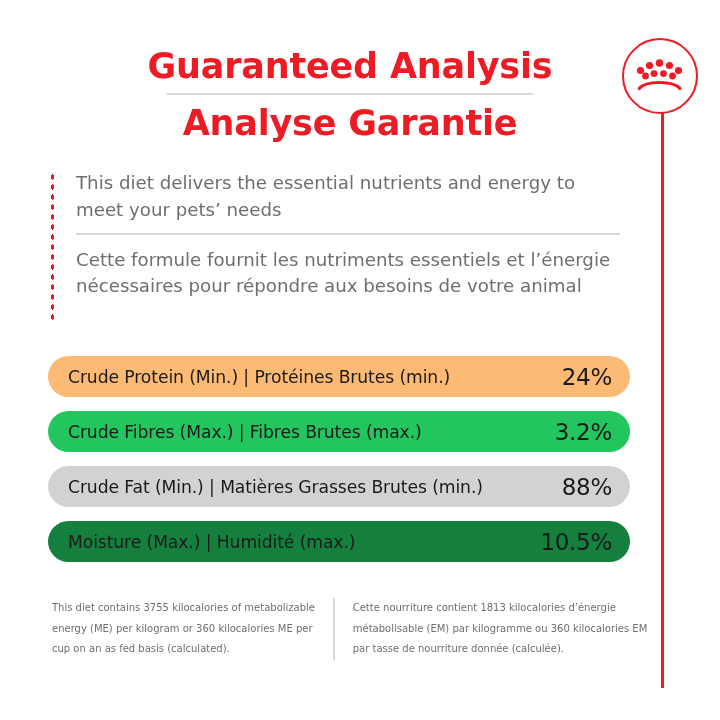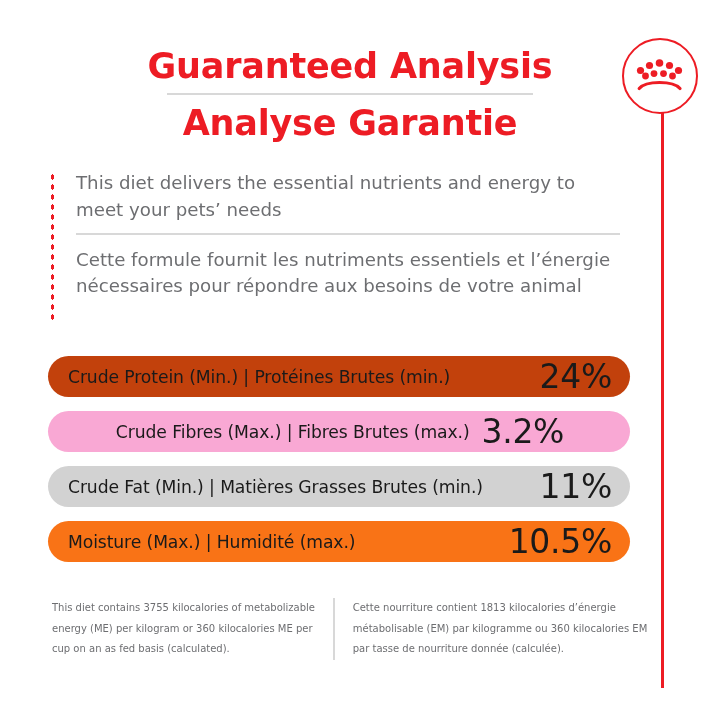--- a/index.html
+++ b/index.html
@@ -133,21 +133,21 @@
     box-sizing: border-box;
   }
   .pill-label {
     color: #1a1a1a;
     font-size: 17.2px;
     white-space: nowrap;
     letter-spacing: -0.1px;
   }
   .pill-value {
     color: #1a1a1a;
-    font-size: 33px;
+    font-size: 23px;
     white-space: nowrap;
     letter-spacing: -0.3px;
     margin-left: 12px;
   }
 
   
   #footer {
     position: absolute;
     left: 52px;
     top: 598px;
@@ -201,36 +201,36 @@
 
   <div id="intro-block">
     <div id="dot-rail"></div>
     <div class="intro-text">This diet delivers the essential nutrients and energy to meet your pets’ needs</div>
     <div id="intro-rule"></div>
     <div class="intro-text">Cette formule fournit les nutriments essentiels et l’énergie nécessaires pour répondre aux besoins de votre animal</div>
   </div>
 
   <div id="pills">
 
-    <div class="pill" style="background:#c2410c;">
+    <div class="pill" style="background:#fdba74;">
       <span class="pill-label">Crude Protein (Min.) | Protéines Brutes (min.)</span>
       <span class="pill-value">24%</span>
     </div>
 
-    <div class="pill" style="background:#f9a8d4;justify-content:center;">
+    <div class="pill" style="background:#22c55e;">
       <span class="pill-label">Crude Fibres (Max.) | Fibres Brutes (max.)</span>
       <span class="pill-value">3.2%</span>
     </div>
 
     <div class="pill" style="background:#d2d2d2;">
       <span class="pill-label">Crude Fat (Min.) | Matières Grasses Brutes (min.)</span>
-      <span class="pill-value">11%</span>
-    </div>
-
-    <div class="pill" style="background:#f97316;">
+      <span class="pill-value">88%</span>
+    </div>
+
+    <div class="pill" style="background:#15803d;">
       <span class="pill-label">Moisture (Max.) | Humidité (max.)</span>
       <span class="pill-value">10.5%</span>
     </div>
 
   </div>
 
   <div id="footer">
     <div id="foot-col-en" class="foot-col">This diet contains 3755 kilocalories of metabolizable energy (ME) per kilogram or 360 kilocalories ME per cup on an as fed basis (calculated).</div>
     <div id="foot-divider"></div>
     <div id="foot-col-fr" class="foot-col">Cette nourriture contient 1813 kilocalories d’énergie métabolisable (EM) par kilogramme ou 360 kilocalories EM par tasse de nourriture donnée (calculée).</div>

